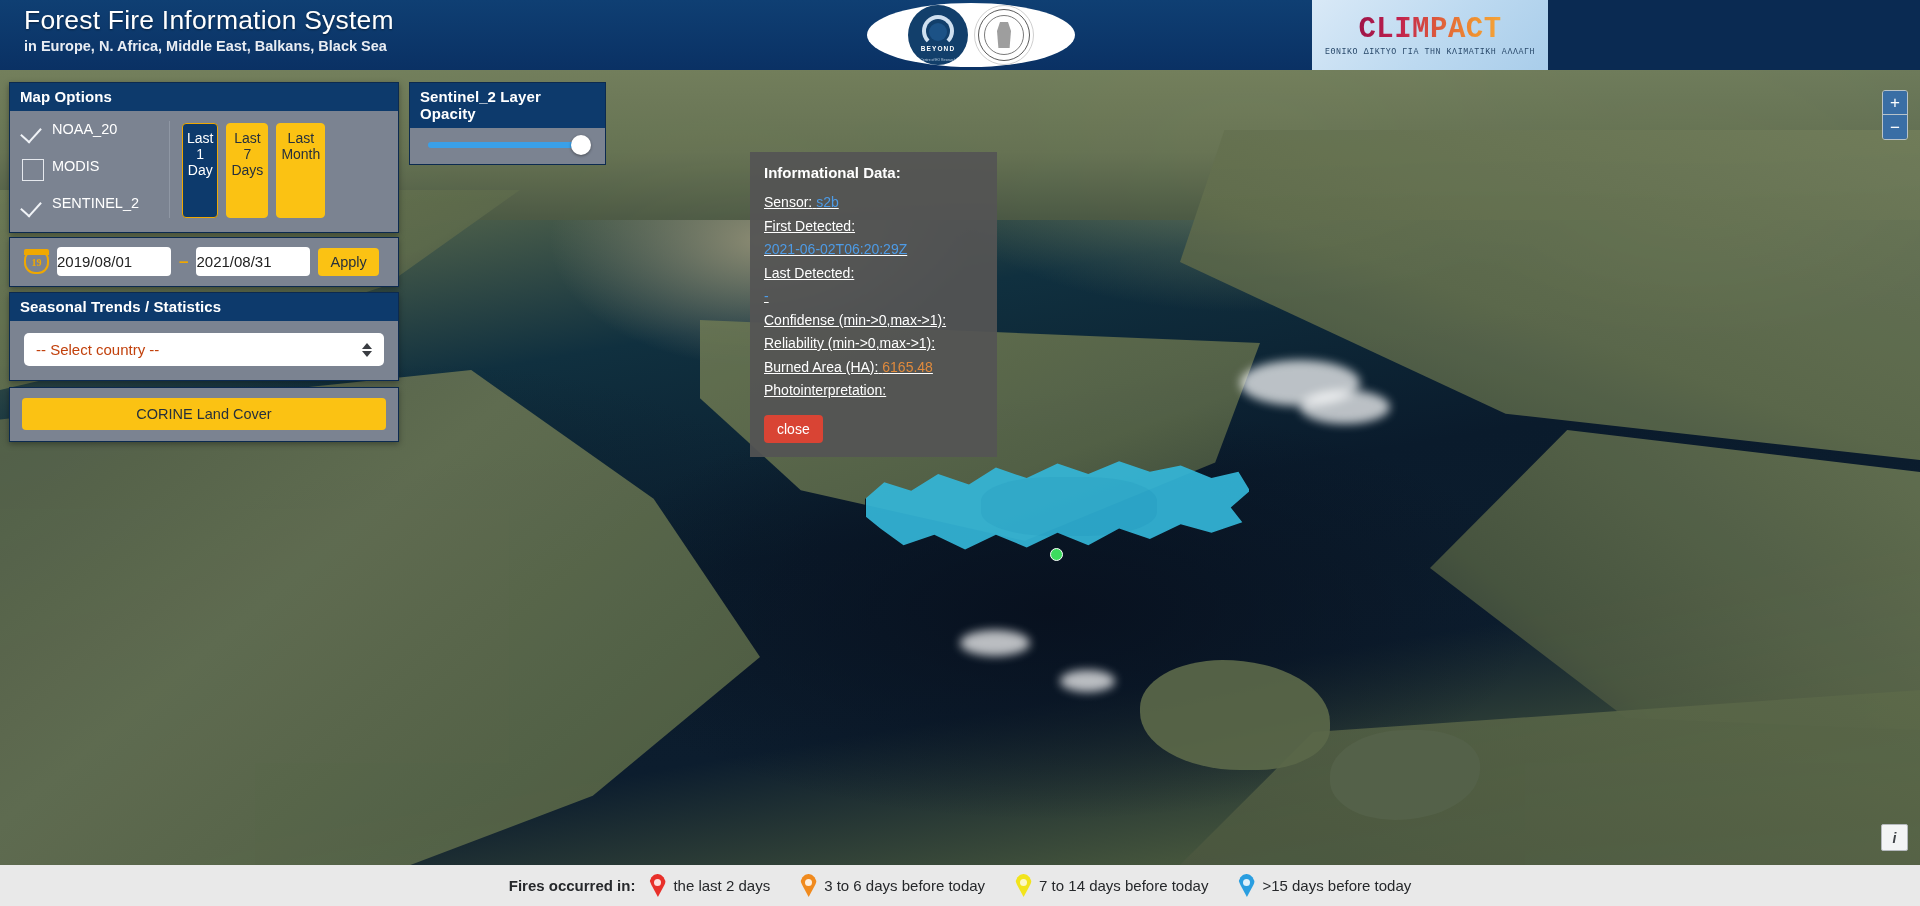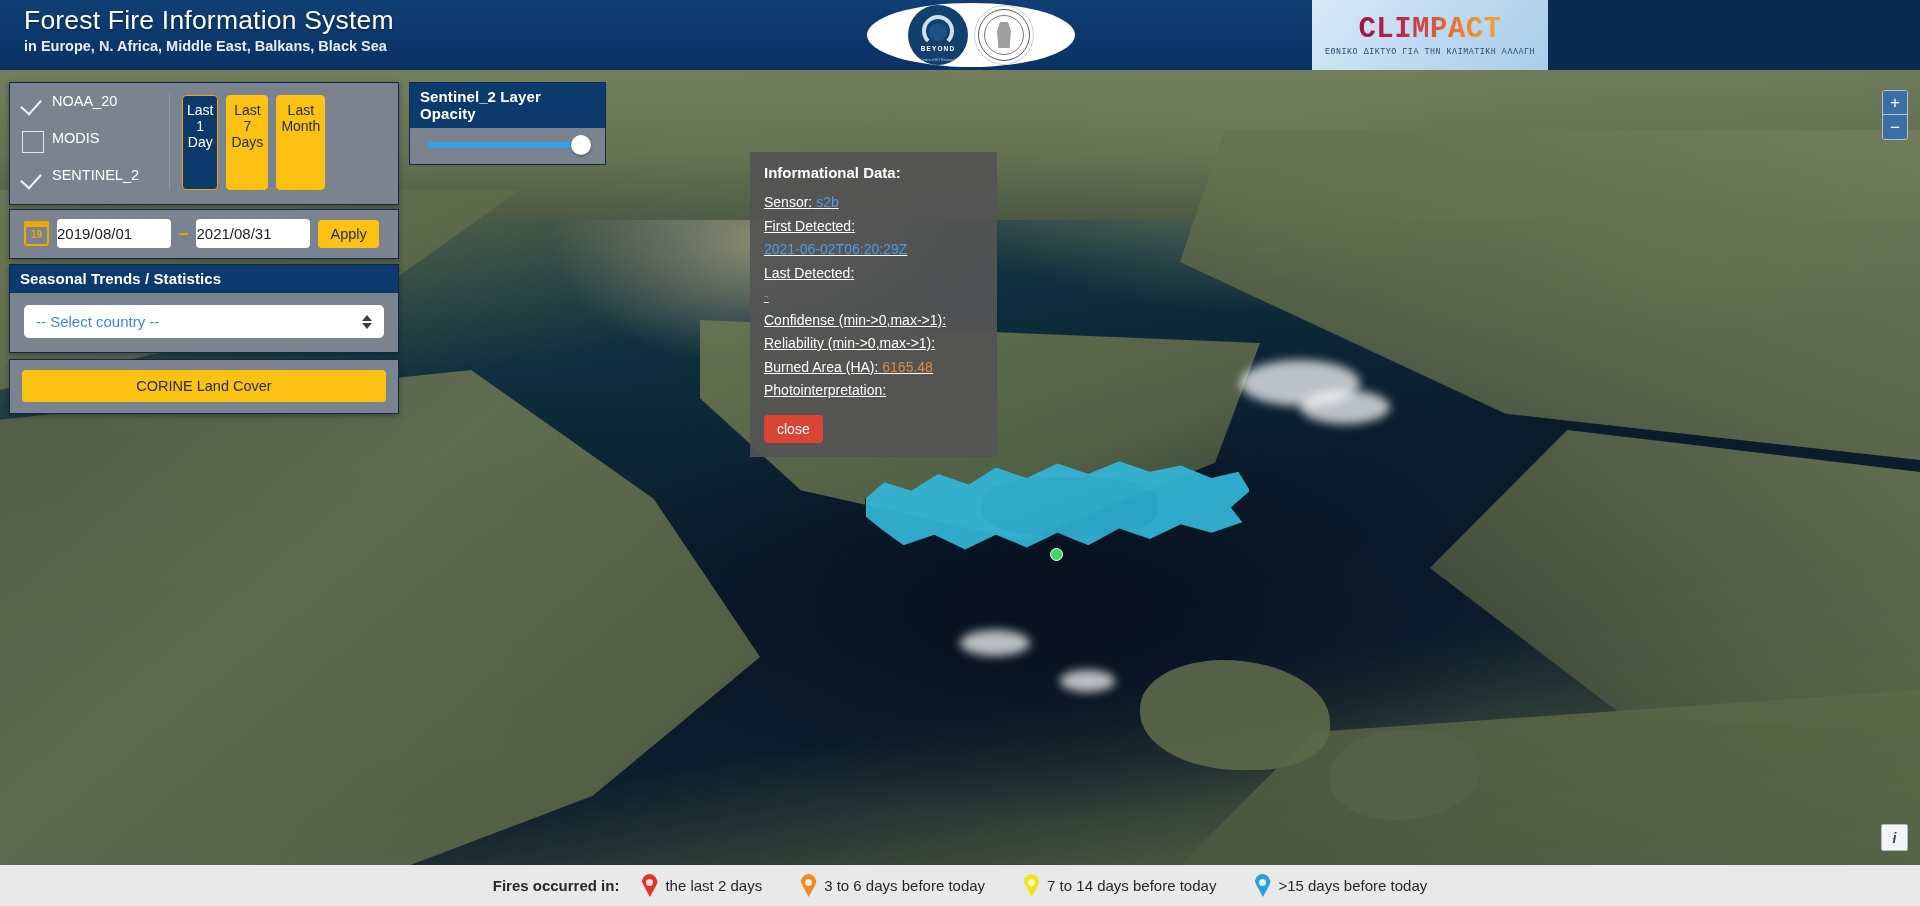--- a/index.html
+++ b/index.html
@@ -204,23 +204,23 @@
     background:#0d3a6c; color:#ffffff; border:1.6px solid #f0a800;
   }
   .rngbtn.inactive {
     background:#fbc213; color:#26303c; border:1.6px solid #fbc213;
   }
 
   
   #date-panel { margin-top:4px; }
   #date-row { display:flex; align-items:center; gap:8px; padding:9px 14px 10px; }
   #cal-icon {
-    width:25px; height:25px; border:2px solid #f0a800; border-radius:3px;
+    width:25px; height:25px; border:2px solid #f0a800; border-radius:11px;
     position:relative; flex:none; background:transparent;
-    display:flex; align-items:flex-end; justify-content:center;
+    display:flex; align-items:flex-end; justify-content:center;font-family:Liberation Serif, serif;
   }
   #cal-icon .caltop {
     position:absolute; left:-2px; right:-2px; top:-2px; height:6px;
     background:#f0a800; border-radius:2px 2px 0 0;
   }
   #cal-icon .calnum {
     color:#f0a800; font-size:10px; font-weight:700; line-height:16px;
     padding-bottom:1px;
   }
   .dateinput {
@@ -233,21 +233,21 @@
     background:#fbc213; color:#26303c; border:none; border-radius:4px;
     font-size:14.5px; padding:6px 12px; cursor:pointer;
     font-family:"Liberation Sans",sans-serif;
   }
 
   
   #seasonal-panel { margin-top:5px; }
   #seasonal-body { padding:12px 14px 14px; }
   #country-select {
     width:100%; background:#ffffff; border:none; border-radius:5px;
-    font-size:15px; color:#3b82f6; padding:8px 12px;
+    font-size:15px; color:#c2410c; padding:8px 12px;
     display:flex; align-items:center; justify-content:space-between;
     font-family:"Liberation Sans",sans-serif;
   }
   #select-caret { display:flex; flex-direction:column; gap:2px; }
   #select-caret i { display:block; width:0;height:0;border-left:5px solid transparent;border-right:5px solid transparent; }
   #select-caret .up { border-bottom:6px solid #3a3d42; }
   #select-caret .dn { border-top:6px solid #3a3d42; }
 
   #corine-panel { margin-top:6px; }
   #corine-body { padding:10px 12px 11px; }
@@ -304,21 +304,21 @@
     background:#f3f4f5; border:1px solid #b5b9bd; border-radius:2px;
     display:flex; align-items:center; justify-content:center;
     font-size:14px; color:#3f4348; font-weight:700; font-style:italic;
     z-index:30; cursor:pointer;
   }
 
   
   #footer {
     position:absolute; left:0; top:865px; width:1920px; height:41px;
     background:#e9e9e9; display:flex; align-items:center; justify-content:center;
-    gap:12px;
+    gap:4px;
   }
   #legend-title { font-size:15px; font-weight:700; color:#26282b; margin-right:10px; }
   .legend-item { display:flex; align-items:center; gap:7px; margin-right:26px; }
   .legend-item:last-child { margin-right:0; }
   .pin { width:17px; height:23px; position:relative; flex:none; }
   .pin .body {
     position:absolute; inset:0;
     clip-path:polygon(50% 100%, 12% 48%, 2% 30%, 8% 12%, 26% 1%, 50% 0, 74% 1%, 92% 12%, 98% 30%, 88% 48%);
     border-radius:50% 50% 0 0;
   }
@@ -381,20 +381,21 @@
     <div class="zbtn" id="zoom-in">+</div>
     <div class="zbtn" id="zoom-out">−</div>
   </div>
 
   <div id="info-btn">i</div>
 </div>
 
 <div id="left-panels">
 
   <div class="panel" id="map-options-panel">
+    <div class="panel-header">Map Options</div>
     <div id="map-options-body">
 
 
       <div class="opt-col" id="opt-col-2">
         <div class="checkrow">
           <span class="cbox checked"></span>
           <span class="clabel">NOAA_20</span>
         </div>
         <div class="checkrow">
           <span class="cbox"></span>

